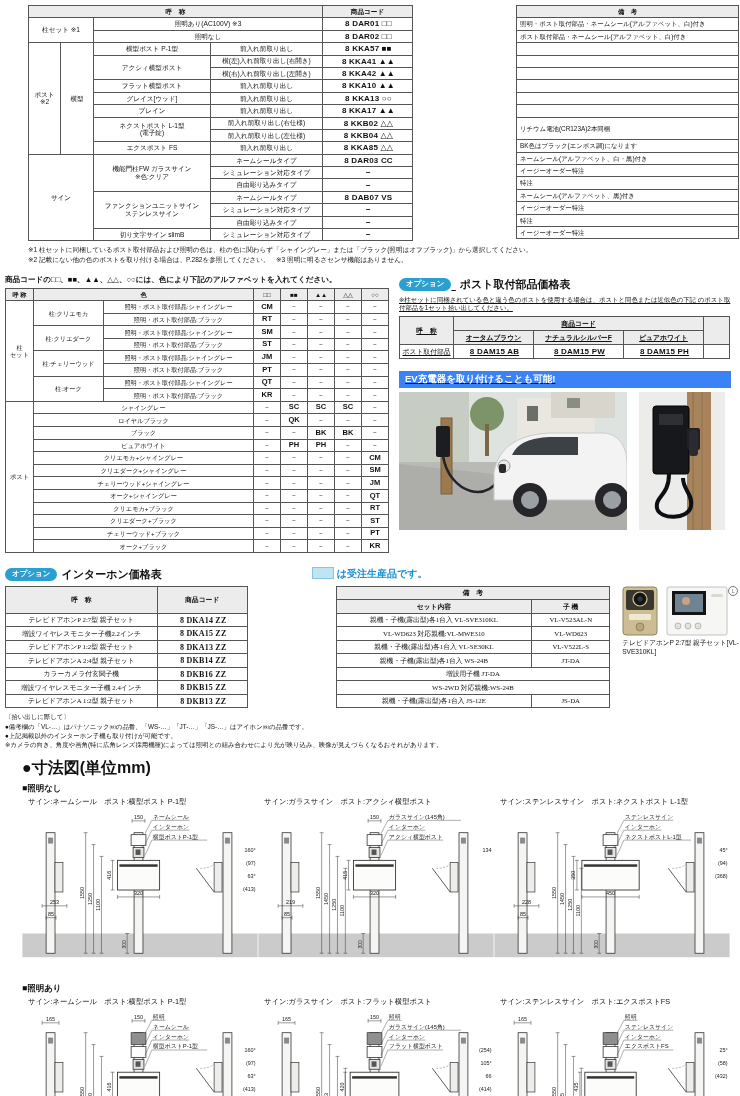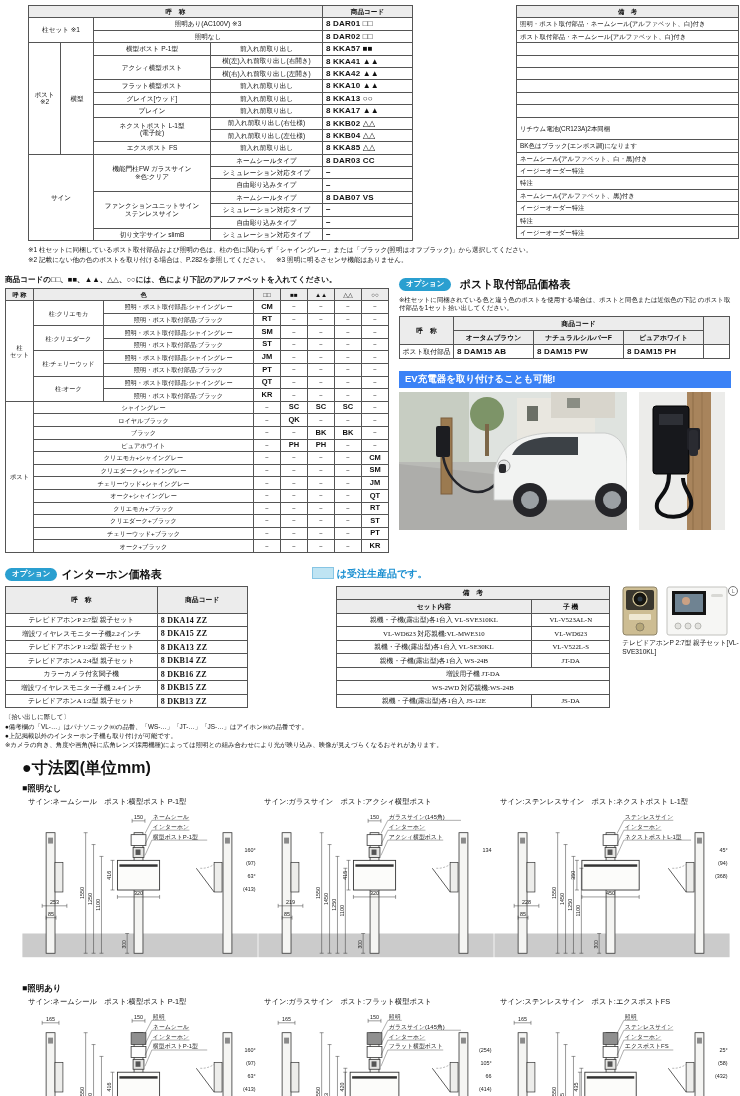--- a/index.html
+++ b/index.html
@@ -2,39 +2,39 @@
 <html><head>
 <meta charset="utf-8">
 <style>
   html,body{margin:0;padding:0;background:#fff;}
   body{width:740px;height:1096px;overflow:hidden;position:relative;
        font-family:"Liberation Sans","DejaVu Sans",sans-serif;color:#111;}
   table{border-collapse:collapse;table-layout:fixed;}
   td{border:1px solid #555;text-align:center;padding:0 1px;overflow:hidden;
      white-space:pre-line;line-height:1.15;}
   .hd{background:#ececec;font-weight:bold;}
-  .code{font-weight:bold;font-size:8px !important;text-align:left;padding-left:3px;letter-spacing:.2px;}
+  .code{font-weight:bold;font-size:8px !important;text-align:center;padding-left:3px;letter-spacing:.2px;}
   .ccode{font-weight:bold;font-size:7.5px !important;}
   .rem{text-align:left;padding-left:3px;}
   .main-tbl td{height:11.4px;font-size:6.6px;}
   .main-tbl tr{height:11.4px;}
   .rem-tbl td{height:11.4px;font-size:6.4px;}
   .rem-tbl tr{height:11.4px;}
   .clr-tbl td{height:11.6px;font-size:6.2px;}
   .clr-tbl tr{height:11.6px;}
   .pp-tbl td{height:13px;font-size:6.8px;}
   .ic-tbl td{height:12.5px;font-size:6.8px;font-family:Liberation Serif, serif;}
   .ic-tbl .hd2{height:26px;}
   .main-row{display:flex;margin:5px 0 0 28px;}
   .gap103{width:103px;}
   .notes{margin:4px 0 0 28px;font-size:6.6px;line-height:1.45;}
   .sec2{display:flex;margin:10px 0 0 5px;}
   .sec2-left{width:384px;}
   .intro{font-weight:bold;font-size:7.6px;margin-bottom:3px;}
-  .sec2-right{width:332px;margin-left:10px;}
+  .sec2-right{width:332px;margin-left:10px;text-decoration:underline;}
   .badge{display:inline-block;background:#2a9fd0;color:#fff;border-radius:8px;
          font-size:7.5px;font-weight:bold;padding:1.5px 7px;vertical-align:middle;}
   .sec-title{display:inline-block;font-size:11px;font-weight:bold;margin-left:4px;vertical-align:middle;}
   .small-note{font-size:6.4px;line-height:1.4;margin:3px 0;}
   .ev-banner{background:#3b82f6;color:#fff;font-weight:bold;font-size:9.5px;
              padding:2px 6px;margin-top:12px;}
   .ev-photos{display:flex;margin-top:4px;}
   .sec3{margin:14px 0 0 5px;}
   .sec3-head{display:flex;align-items:center;}
   .legend{margin-left:150px;display:flex;align-items:flex-start;}

